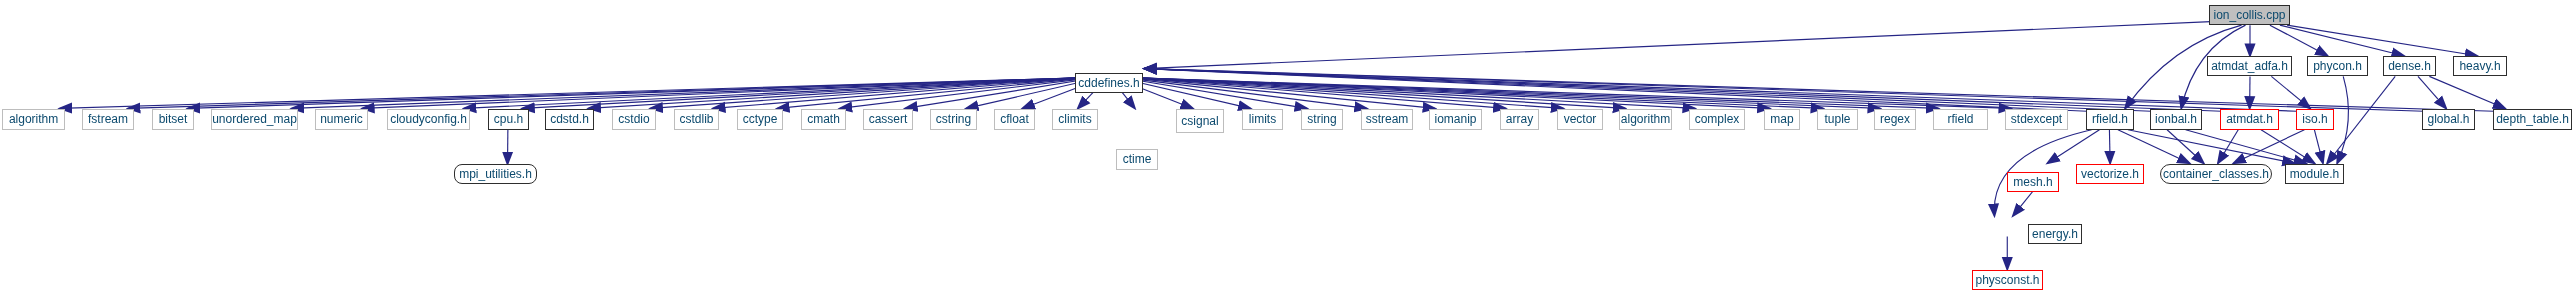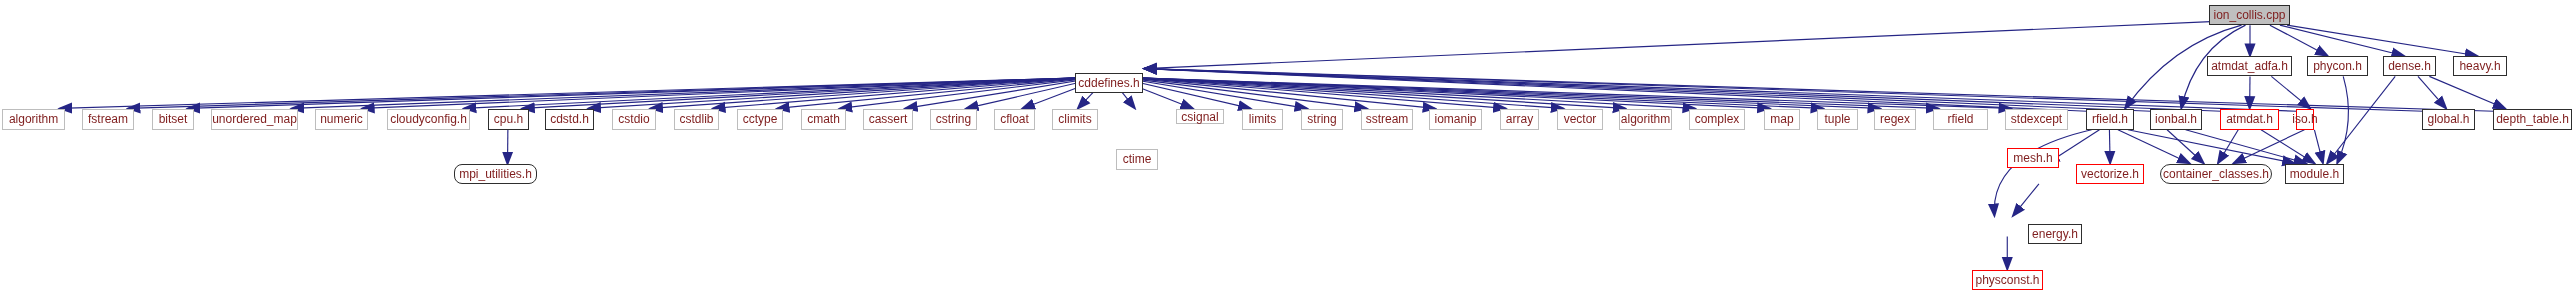--- a/index.html
+++ b/index.html
@@ -7,21 +7,21 @@
     position:relative;
     width:2576px;height:293px;
     font-family:"Liberation Sans","DejaVu Sans",sans-serif;
     overflow:hidden;
   }
   #edges{position:absolute;left:0;top:0;width:2576px;height:293px;}
   .node{
     position:absolute;
     box-sizing:border-box;
     display:flex;align-items:center;justify-content:center;
-    font-size:12px;color:#7f1d1d;
+    font-size:12px;color:#0c4a6e;
     background:#ffffff;
     border:0.7px solid #333;
     white-space:nowrap;
     cursor:pointer;
     z-index:2;
   }
   .node.source{background:#bfbfbf;border:0.7px solid #2b2b2b;}
   .node.internal{border:0.7px solid #2e2e2e;}
   .node.external{border:0.7px solid #bdbdbd;}
   .node.truncated{border:0.7px solid #ff0000;}
@@ -120,41 +120,41 @@
     <div class="node internal" style="left: 545px; top: 109px; width: 49px; height: 20.6px;">cdstd.h</div>
     <div class="node external" style="left: 612px; top: 109px; width: 44px; height: 20.6px;">cstdio</div>
     <div class="node external" style="left: 674px; top: 109px; width: 45px; height: 20.6px;">cstdlib</div>
     <div class="node external" style="left: 737px; top: 109px; width: 46px; height: 20.6px;">cctype</div>
     <div class="node external" style="left: 801px; top: 109px; width: 45px; height: 20.6px;">cmath</div>
     <div class="node external" style="left: 863px; top: 109px; width: 50px; height: 20.6px;">cassert</div>
     <div class="node external" style="left: 930px; top: 109px; width: 47px; height: 20.6px;">cstring</div>
     <div class="node external" style="left: 994px; top: 109px; width: 41px; height: 20.6px;">cfloat</div>
     <div class="node external" style="left: 1052px; top: 109px; width: 46px; height: 20.6px;">climits</div>
     <div class="node external" style="left: 1116px; top: 109px; width: 42px; height: 20.6px; margin-top: 40px;">ctime</div>
-    <div class="node external" style="left: 1176px; top: 109px; width: 48px; height: 15px;">csignal</div>
+    <div class="node external" style="left: 1176px; top: 109px; width: 48px; height: 24px;">csignal</div>
     <div class="node external" style="left: 1242px; top: 109px; width: 41px; height: 20.6px;">limits</div>
     <div class="node external" style="left: 1301px; top: 109px; width: 42px; height: 20.6px;">string</div>
     <div class="node external" style="left: 1361px; top: 109px; width: 52px; height: 20.6px;">sstream</div>
     <div class="node external" style="left: 1429px; top: 109px; width: 53px; height: 20.6px;">iomanip</div>
     <div class="node external" style="left: 1500px; top: 109px; width: 39px; height: 20.6px;">array</div>
     <div class="node external" style="left: 1557px; top: 109px; width: 46px; height: 20.6px;">vector</div>
     <div class="node external" style="left: 1619px; top: 109px; width: 53px; height: 20.6px;">algorithm</div>
     <div class="node external" style="left: 1689px; top: 109px; width: 56px; height: 20.6px;">complex</div>
     <div class="node external" style="left: 1764px; top: 109px; width: 36px; height: 20.6px;">map</div>
     <div class="node external" style="left: 1817px; top: 109px; width: 41px; height: 20.6px;">tuple</div>
     <div class="node external" style="left: 1874px; top: 109px; width: 42px; height: 20.6px;">regex</div>
     <div class="node external" style="left: 1933px; top: 109px; width: 55px; height: 20.6px;">rfield</div>
     <div class="node external" style="left: 2005px; top: 109px; width: 63px; height: 20.6px;">stdexcept</div>
     <div class="node internal" style="left: 2086px; top: 109px; width: 48px; height: 20.6px;">rfield.h</div>
     <div class="node internal" style="left: 2150px; top: 109px; width: 52px; height: 20.6px;">ionbal.h</div>
     <div class="node truncated" style="left: 2220px; top: 109px; width: 59px; height: 20.6px;">atmdat.h</div>
-    <div class="node truncated" style="left: 2296px; top: 109px; width: 18px; height: 20.6px;">iso.h</div>
+    <div class="node truncated" style="left: 2296px; top: 109px; width: 38px; height: 20.6px;">iso.h</div>
     <div class="node internal" style="left: 2422px; top: 109px; width: 53px; height: 20.6px;">global.h</div>
     <div class="node internal" style="left: 2493px; top: 109px; width: 79px; height: 20.6px;">depth_table.h</div>
     <div class="node internal" style="left: 454px; top: 164px; width: 83px; height: 20px; border-radius: 8px;">mpi_utilities.h</div>
-    <div class="node truncated" style="left: 2007px; top: 148px; width: 52px; height: 20px;">mesh.h</div>
+    <div class="node truncated" style="left: 2007px; top: 172px; width: 52px; height: 20px;">mesh.h</div>
     <div class="node truncated" style="left: 2076px; top: 164px; width: 68px; height: 20px;">vectorize.h</div>
     <div class="node internal" style="left: 2160px; top: 164px; width: 112px; height: 20px; border-radius: 10px;">container_classes.h</div>
     <div class="node internal" style="left: 2285px; top: 164px; width: 59px; height: 20px;">module.h</div>
     <div class="node internal" style="left: 1980px; top: 224px; width: 54px; height: 20px; margin-left: 48px;">energy.h</div>
     <div class="node truncated" style="left: 1972px; top: 270px; width: 71px; height: 20px;">physconst.h</div>
   </div>
 
 
 </body></html>

